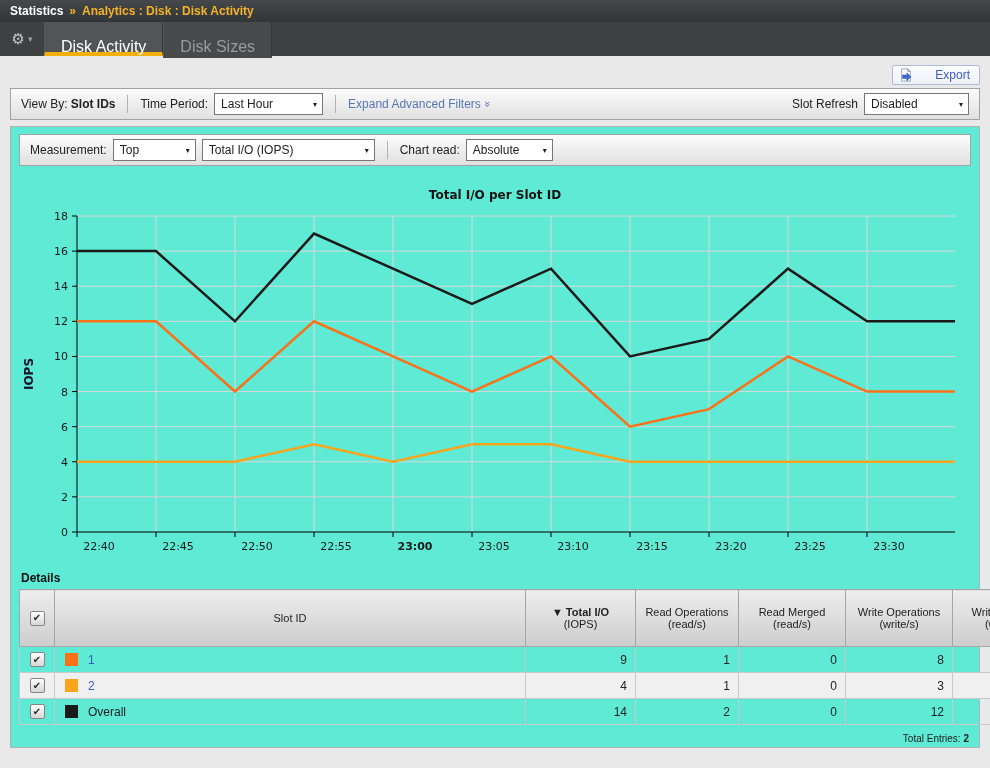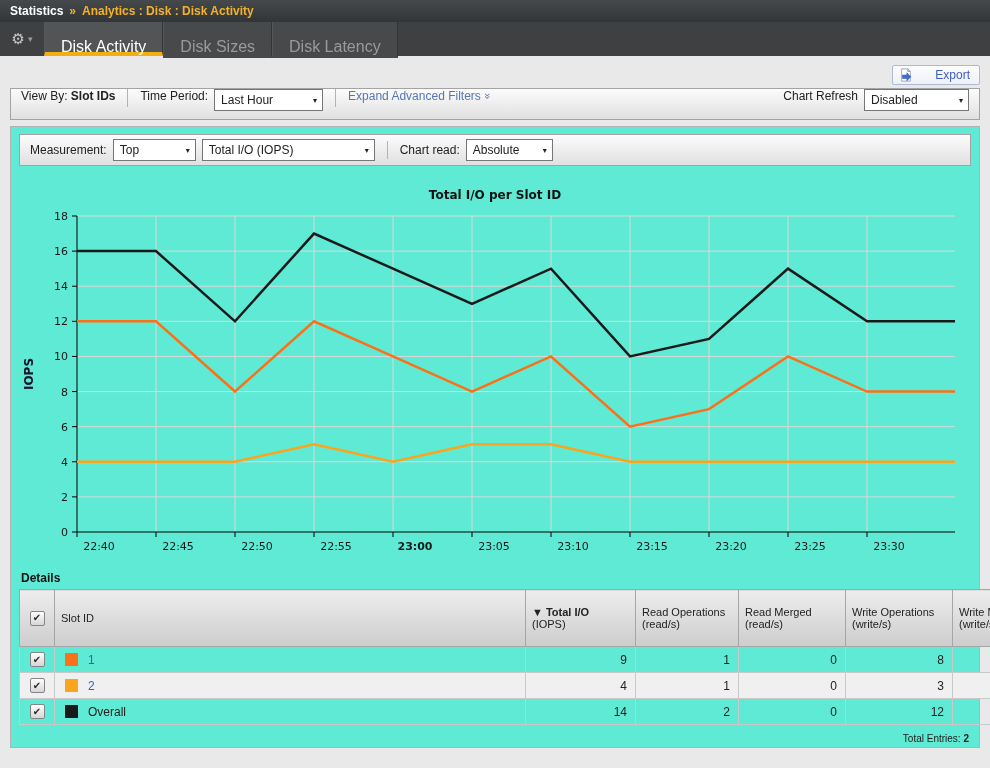--- a/index.html
+++ b/index.html
@@ -19,21 +19,21 @@
        cursor:pointer;position:relative;}
   .tab.active{background:#525456;color:#fff;border-bottom:4px solid #f2b010;padding-bottom:0;}
   .tab:not(.active){border-bottom:4px solid transparent;}
   
   .content{padding:6px 10px 0 10px;}
   .export-row{height:26px;display:flex;justify-content:flex-end;align-items:center;}
   .export-btn{display:inline-flex;align-items:center;gap:22px;border:1px solid #aebad2;border-radius:2px;
               background:linear-gradient(#fdfdfe,#eef1f7);padding:2px 9px 2px 6px;color:#3c5cc5;
               font-size:12px;cursor:pointer;}
   .filter-bar{border:1px solid #a3a3a3;background:linear-gradient(#fcfcfc,#e0e0e0);
-              height:30px;display:flex;padding:0 10px;}
+              height:30px;display:flex;align-items:center;padding:0 10px;}
   .vsep{width:1px;height:18px;background:#b3b3b3;margin:0 12px;}
   .lbl{color:#222;}
   .bold{font-weight:bold;}
   .blue-link{color:#5577b5;cursor:pointer;}
   .dbl-chevron{display:inline-block;transform:rotate(90deg);font-size:11px;margin-left:4px;color:#5577b5;}
   .spacer{flex:1;}
   .sel{display:inline-flex;align-items:center;justify-content:space-between;background:#fff;
        border:1px solid #767676;height:20px;padding:0 5px 0 6px;margin-left:6px;gap:8px;cursor:pointer;}
   .sel .arr{font-size:8px;color:#222;}
   
@@ -45,21 +45,21 @@
   .chart-title{text-align:center;font-family:"DejaVu Sans",sans-serif;font-weight:bold;font-size:12px;
                color:#111;margin:22px 0 4px 0;}
   .chart-wrap{position:relative;}
   svg text{font-family:"DejaVu Sans",sans-serif;font-size:11px;fill:#1a1a1a;}
   svg .ylab{font-weight:bold;font-size:12px;fill:#14142b;}
   svg .boldtick{font-weight:bold;}
   
   .details-label{font-weight:bold;font-size:12px;margin:10px 0 4px 2px;color:#111;}
   table.details{border-collapse:collapse;width:952px;table-layout:fixed;font-size:12px;}
   table.details th{background:linear-gradient(#ededed,#cdcdcd);border:1px solid #a6a6a6;
-                   font-weight:normal;font-size:11px;color:#222;text-align:left;
+                   font-weight:normal;font-size:11px;color:#222;text-align:center;
                    padding:5px 6px;vertical-align:middle;height:46px;}
   table.details th .h-title{display:block;}
   table.details th .h-sort{font-weight:bold;}
   table.details td{border:1px solid #c9c9c9;border-top:none;padding:4px 8px;height:17px;}
   table.details td.num{text-align:right;}
   table.details tr.alt td{background:#f0f0f0;}
   .cb{width:13px;height:13px;border:1px solid #858585;border-radius:2px;
       background:linear-gradient(#fefefe,#d6d6d6);display:inline-flex;align-items:center;
       justify-content:center;font-size:10px;color:#2b2b2b;cursor:pointer;line-height:1;}
   .swatch{display:inline-block;width:13px;height:13px;vertical-align:-2px;margin:0 10px 0 2px;}
@@ -79,23 +79,20 @@
   <div class="gear-btn">
     <span class="gear-glyph">⚙</span>
     <span class="gear-caret">▾</span>
   </div>
   <div class="tab active">
     <span>Disk Activity</span>
   </div>
   <div class="tab">
     <span>Disk Sizes</span>
   </div>
-  <div class="tab">
-    <span>Disk Latency</span>
-  </div>
 </div>
 
 <div class="content">
 
   <div class="export-row">
     <button class="export-btn">
       <svg width="14" height="14" viewBox="0 0 16 16">
         <path d="M3 1 h7 l3 3 v11 H3 z" fill="#ffffff" stroke="#8fa0b8" stroke-width="1"></path>
         <path d="M10 1 v3 h3 z" fill="#dbe2ec" stroke="#8fa0b8" stroke-width="1"></path>
         <path d="M4 8 h5 V5.4 L13.6 10 9 14.6 V12 H4 z" fill="#3f6cd6" stroke="#2d53ad" stroke-width="0.6"></path>
@@ -111,21 +108,21 @@
     <span class="lbl">Time Period:</span>
     <span class="sel" style="width:96px">
       <span>Last Hour</span>
       <span class="arr">▾</span>
     </span>
     <span class="vsep"></span>
     <span class="blue-link">
       <span>Expand Advanced Filters</span><span class="dbl-chevron">»</span>
     </span>
     <span class="spacer"></span>
-    <span class="lbl">Chart Refresh</span>
+    <span class="lbl">Slot Refresh</span>
     <span class="sel" style="width:92px">
       <span>Disabled</span>
       <span class="arr">▾</span>
     </span>
   </div>
 
   <div class="panel">
 
     <div class="measure-bar">
       <span class="lbl">Measurement:</span>

